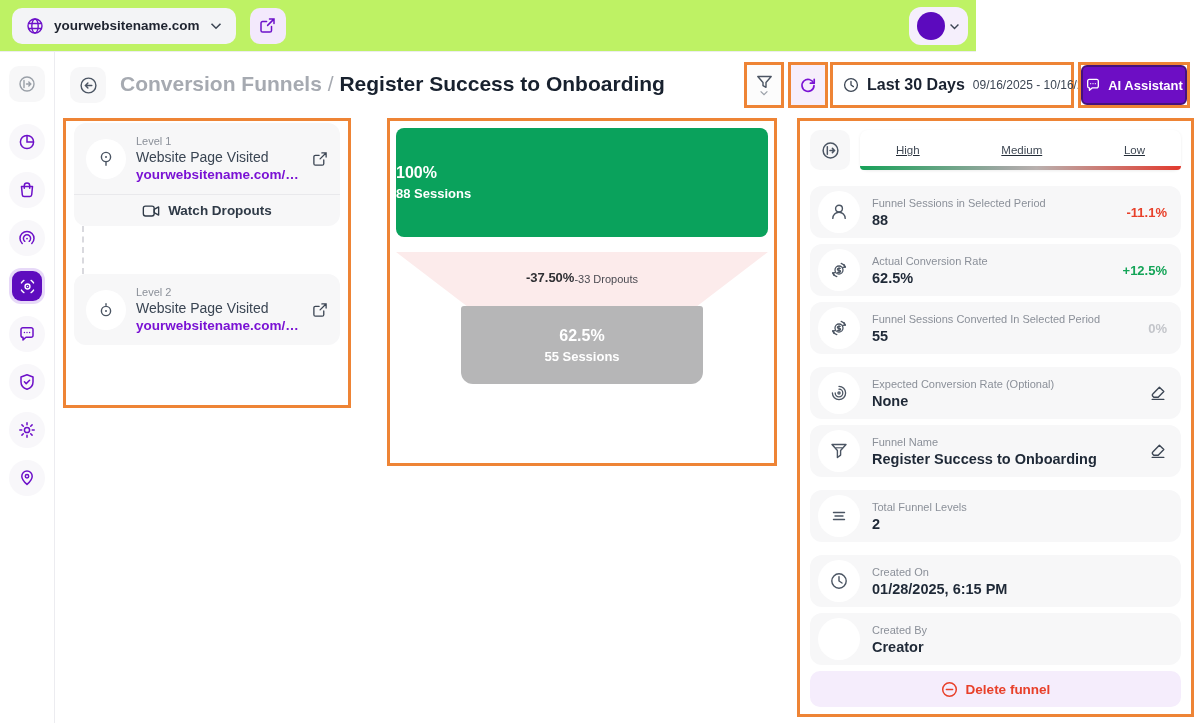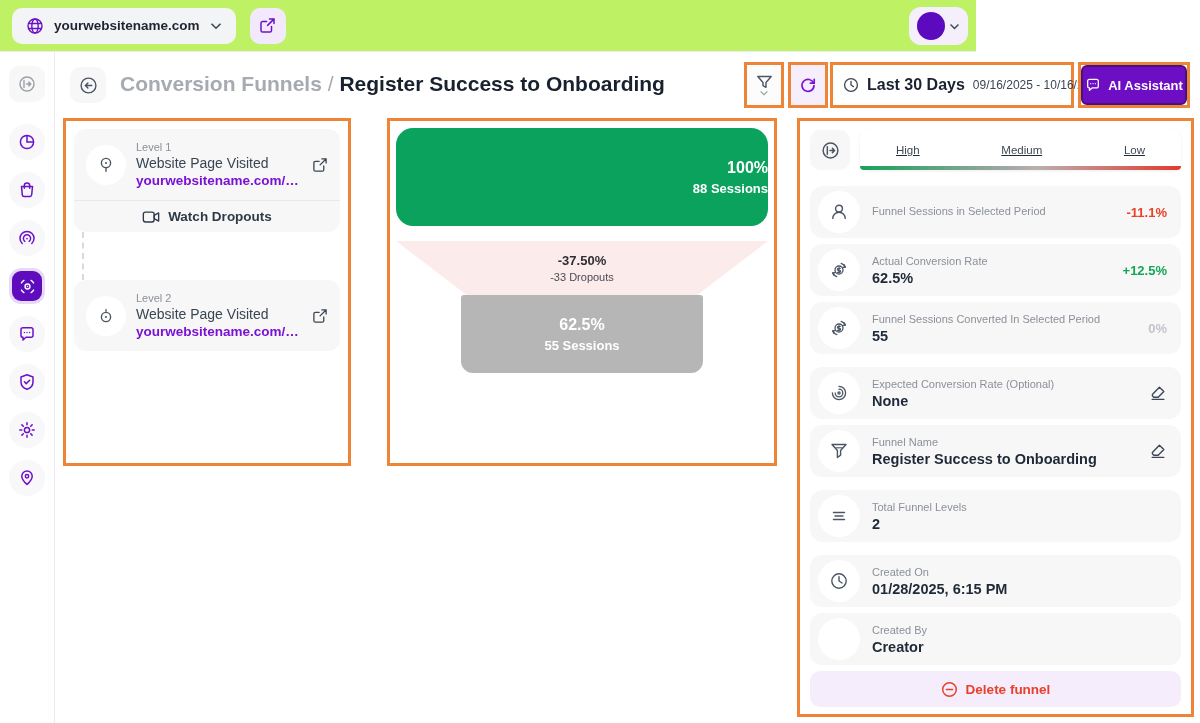--- a/index.html
+++ b/index.html
@@ -51,43 +51,43 @@
     display:flex; align-items:center; justify-content:center; background:#f6eefb; color:#7a12d4; }
   .date-box { position:absolute; left:830px; top:62px; width:244px; height:46px;
     background:#fff; display:flex; align-items:center; padding:0 10px; gap:8px; color:#3c4654; }
   .date-label { font-size:16px; font-weight:700; color:#1a2230; white-space:nowrap; }
   .date-range { font-size:12px; color:#3c4654; white-space:nowrap; }
   .ai-box { position:absolute; left:1078px; top:62px; width:112px; height:46px; }
   .ai-btn { width:100%; height:100%; background:var(--ai-purple,#6d0ec4); border:2px solid #45127e; border-radius:6px;
     display:flex; align-items:center; justify-content:center; gap:7px; color:#fff; font-size:13px; font-weight:700; cursor:pointer; }
 
   
-  .left-panel { position:absolute; left:63px; top:118px; width:288px; height:348px; background:#fff; padding:8px 8px; }
+  .left-panel { position:absolute; left:63px; top:118px; width:288px; height:290px; background:#fff; padding:2px 8px; }
   .level-card { background:var(--card-bg,#f7f7f8); border-radius:12px; }
   .level-top { display:flex; align-items:center; gap:10px; padding:12px 12px; }
   .lvl-icon { width:40px; height:40px; border-radius:50%; background:#fff; flex:none;
     display:flex; align-items:center; justify-content:center; color:#4b5563; }
   .lvl-text { flex:1; min-width:0; }
   .lvl-label { font-size:11px; color:#8b9099; margin-bottom:2px; }
   .lvl-event { font-size:14px; color:#3a4553; margin-bottom:2px; }
   .lvl-url { font-size:13.5px; color:var(--link-purple,#7a12d4); font-weight:600;
     white-space:nowrap; overflow:hidden; text-overflow:ellipsis; cursor:pointer; }
   .lvl-ext { color:#3c4654; flex:none; cursor:pointer; }
   .watch-row { border-top:1px solid #e9e9ec; height:32px; display:flex; align-items:center;
     justify-content:center; gap:8px; font-size:13.5px; color:#2f3a47; font-weight:600; cursor:pointer; }
   .connector { margin-left:8px; height:48px; border-left:2px dashed #d9d9de; width:0; }
 
   .funnel-panel { position:absolute; left:387px; top:118px; width:390px; height:348px; background:#fff; padding:7px 6px; }
-  .stage1 { height:98px; background:var(--funnel-green,#0aa25c); border-radius:17px;
-    display:flex; flex-direction:column; align-items:flex-end; justify-content:center; color:#fff; }
+  .stage1 { height:109px; background:var(--funnel-green,#0aa25c); border-radius:8px;
+    display:flex; flex-direction:column; align-items:flex-start; justify-content:center; color:#fff; }
   .stage-pct { font-size:16px; font-weight:800; margin-bottom:4px; }
   .stage-sessions { font-size:13px; font-weight:600; }
   .dropout { margin-top:15px; height:54px; background:var(--dropout-pink,#fcebeb);
     clip-path:polygon(0 0,100% 0,81% 100%,19% 100%);
-    display:flex; flex-direction:column; align-items:center; justify-content:center; }
+    display:flex; align-items:center; justify-content:center; }
   .dropout-pct { font-size:13px; font-weight:800; color:#2f2f33; margin-bottom:3px; }
   .dropout-label { font-size:11px; color:#4b4b52; }
   .stage2 { width:242px; height:78px; margin:0 auto; background:var(--stage-gray,#b6b6b7);
     border-radius:3px 3px 12px 12px; display:flex; flex-direction:column; align-items:center; justify-content:center; color:#fff; }
 
   .right-panel { position:absolute; left:797px; top:118px; width:397px; height:599px; background:#fff; padding:9px 10px; }
   .rp-top { display:flex; gap:10px; margin-bottom:16px;text-decoration:underline; }
   .rp-toggle { width:40px; height:40px; border-radius:10px; background:#f7f7f8; flex:none;
     display:flex; align-items:center; justify-content:center; color:#4b5563; }
   .legend-card { flex:1; height:40px; background:#fff; border-radius:8px;
@@ -389,20 +389,21 @@
 
   <div class="stat-row">
     <span class="stat-icon">
       <svg width="20" height="20" viewBox="0 0 20 20" fill="none" stroke="currentColor" stroke-width="1.4" stroke-linecap="round">
         <circle cx="10" cy="6.6" r="3.4"></circle>
           <path d="M3.8 16.4a6.2 6.2 0 0 1 12.4 0"></path>
       </svg>
     </span>
     <span class="stat-text">
       <div class="stat-label">Funnel Sessions in Selected Period</div>
+      <div class="stat-value">88</div>
     </span>
     <span class="delta neg">-11.1%</span>
   </div>
 
   <div class="stat-row">
     <span class="stat-icon">
       <svg width="20" height="20" viewBox="0 0 20 20" fill="none" stroke="currentColor" stroke-width="1.3" stroke-linecap="round">
         <circle cx="10" cy="10" r="4"></circle>
           <path d="M10 7.6v4.8M11.3 8.3H9.4a1 1 0 0 0 0 2h1.2a1 1 0 0 1 0 2H8.6"></path>
         <path d="M16.2 7.2a6.6 6.6 0 0 0-4-3.8M3.8 12.8a6.6 6.6 0 0 0 4 3.8"></path>

